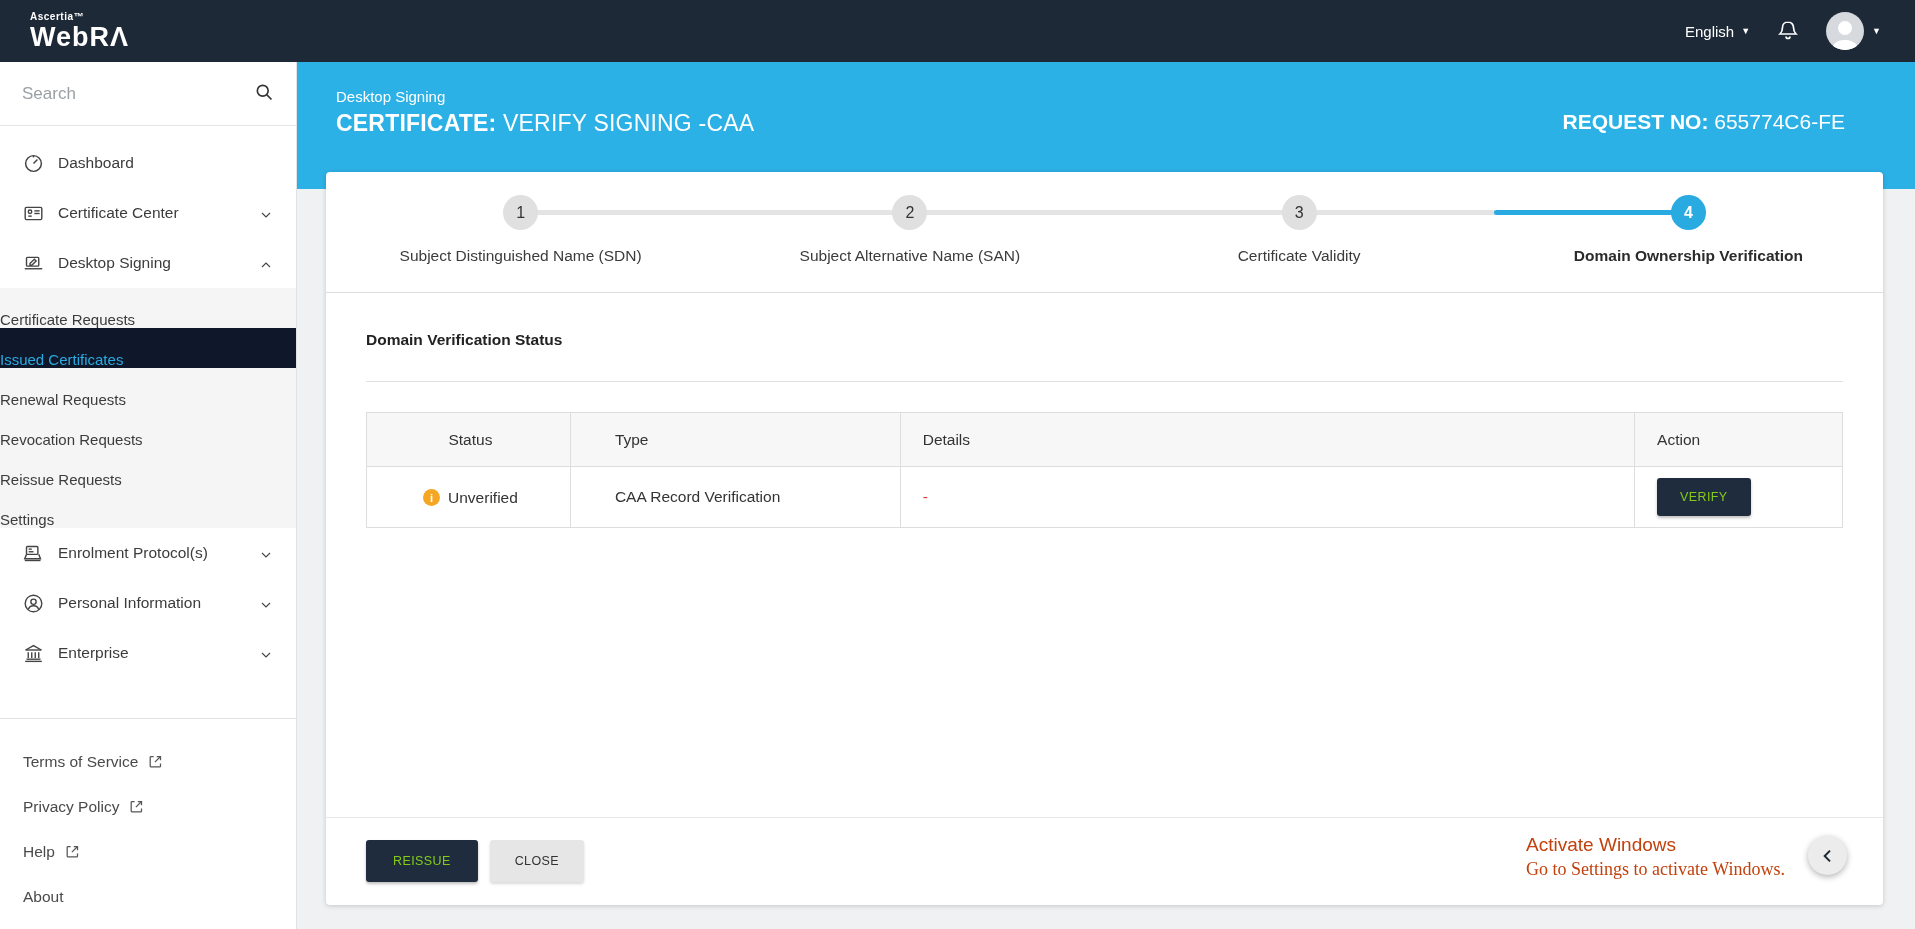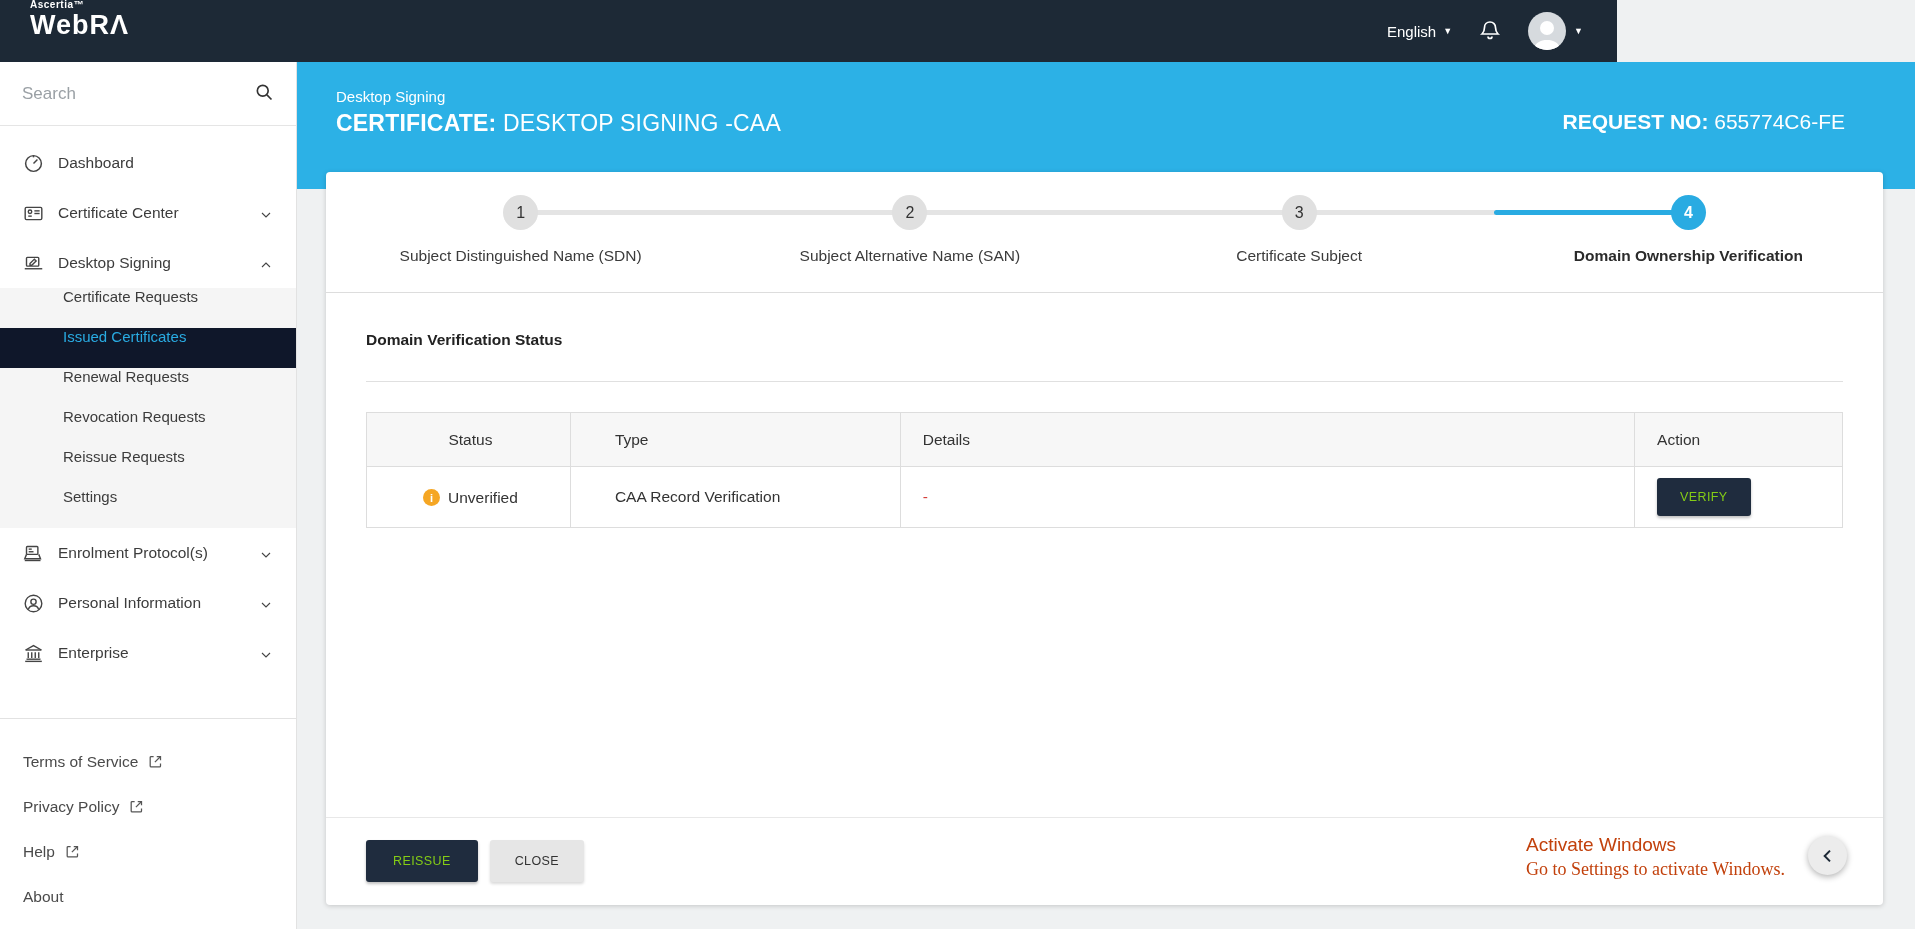--- a/index.html
+++ b/index.html
@@ -1,20 +1,20 @@
 <!DOCTYPE html>
 <html><head>
 <meta charset="utf-8">
 <style>
   * { margin:0; padding:0; box-sizing:border-box; }
   html,body { width:1915px; height:929px; font-family:"Liberation Sans", sans-serif; background:#eff1f2; overflow:hidden; }
   .app { position:relative; width:1915px; height:929px; }
 
   
-  .topbar { position:absolute; top:0; left:0; width:1617px; height:62px; background:#1d2936; display:flex; justify-content:space-between; z-index:30; }
+  .topbar { position:absolute; top:0; left:0; width:1915px; height:62px; background:#1d2936; display:flex; align-items:center; justify-content:space-between; z-index:30; }
   .brand { padding-left:30px; color:#fff; line-height:1; }
   .brand-small { font-size:10px; letter-spacing:.5px; font-weight:700; display:block; margin-bottom:2px; }
   .brand-main { font-size:27px; font-weight:700; letter-spacing:1px; }
   .topbar-right { display:flex; align-items:center; gap:26px; padding-right:34px; color:#fff; }
   .lang { font-size:15px; display:flex; align-items:center; gap:7px; cursor:pointer; }
   .caret { font-size:9px; }
   .bell { width:24px; height:24px; cursor:pointer; }
   .avatar-wrap { display:flex; align-items:center; gap:8px; cursor:pointer; }
   .avatar { width:38px; height:38px; border-radius:50%; background:#d6dade; overflow:hidden; position:relative; }
   .avatar svg { position:absolute; bottom:-2px; left:0; }
@@ -23,21 +23,21 @@
   .sidebar { position:absolute; top:62px; left:0; width:297px; height:867px; background:#fff; border-right:1px solid #e2e2e2; display:flex; flex-direction:column; z-index:20; }
   .search-row { height:64px; border-bottom:1px solid #e5e5e5; display:flex; align-items:center; padding:0 22px; gap:10px; flex:0 0 auto; }
   .search-input { flex:1; border:none; outline:none; font-size:17px; color:#444; font-family:"Liberation Sans", sans-serif; }
   .search-input::placeholder { color:#9aa0a5; }
   .nav { padding-top:12px; flex:0 0 auto; }
   .nav-item { height:50px; display:flex; align-items:center; padding:0 24px 0 22px; gap:14px; font-size:15.5px; color:#3c3c3c; cursor:pointer; }
   .nav-item .icon { width:22px; height:22px; flex:0 0 auto; display:flex; align-items:center; justify-content:center; }
   .nav-item .lbl { flex:1; }
   .chev { width:12px; height:12px; }
   .submenu { background:#f5f5f5; }
-  .sub-item { height:40px; display:flex; align-items:flex-start; padding-left:63px; font-size:15px; color:#3c3c3c; cursor:pointer; }
+  .sub-item { height:40px; display:flex; align-items:flex-end; font-size:15px; color:#3c3c3c; cursor:pointer; }
   .sub-item.active { color:#29abe2; background:#0f172a; }
   .side-footer { margin-top:auto; border-top:1px solid #e2e2e2; padding:20px 0 10px 0; }
   .foot-link { height:45px; display:flex; align-items:center; padding-left:23px; gap:10px; font-size:15.5px; color:#4a4a4a; cursor:pointer; }
   .ext { width:15px; height:15px; }
 
   
   .banner { position:absolute; top:62px; left:297px; width:1618px; height:127px; background:#2cb1e6; color:#fff; z-index:5; }
   .banner-left { position:absolute; left:39px; top:26px; }
   .banner-bc { font-size:15px; margin-bottom:5px; }
   .banner-title { font-size:23px; letter-spacing:.2px; }
@@ -287,42 +287,42 @@
       </div>
       <div class="foot-link">
         <span>About</span>
       </div>
     </div>
   </aside>
 
   <section class="banner">
     <div class="banner-left">
       <div class="banner-bc">Desktop Signing</div>
-      <div class="banner-title"><b>CERTIFICATE:</b><span> DESKTOP SIGNING -CAA</span></div>
+      <div class="banner-title"><b>CERTIFICATE:</b><span> VERIFY SIGNING -CAA</span></div>
     </div>
     <div class="banner-req"><b>REQUEST NO:</b><span> 655774C6-FE</span></div>
   </section>
 
   <section class="card">
 
     <div class="stepper">
       <div class="track"></div>
       <div class="track-active"></div>
       <div class="steps">
         <div class="step">
           <div class="step-circle">1</div>
           <div class="step-label">Subject Distinguished Name (SDN)</div>
         </div>
         <div class="step">
           <div class="step-circle">2</div>
           <div class="step-label">Subject Alternative Name (SAN)</div>
         </div>
         <div class="step">
           <div class="step-circle">3</div>
-          <div class="step-label">Certificate Subject</div>
+          <div class="step-label">Certificate Validity</div>
         </div>
         <div class="step active">
           <div class="step-circle">4</div>
           <div class="step-label">Domain Ownership Verification</div>
         </div>
       </div>
     </div>
 
     <h2 class="section-heading">Domain Verification Status</h2>
     <div class="rule"></div>

